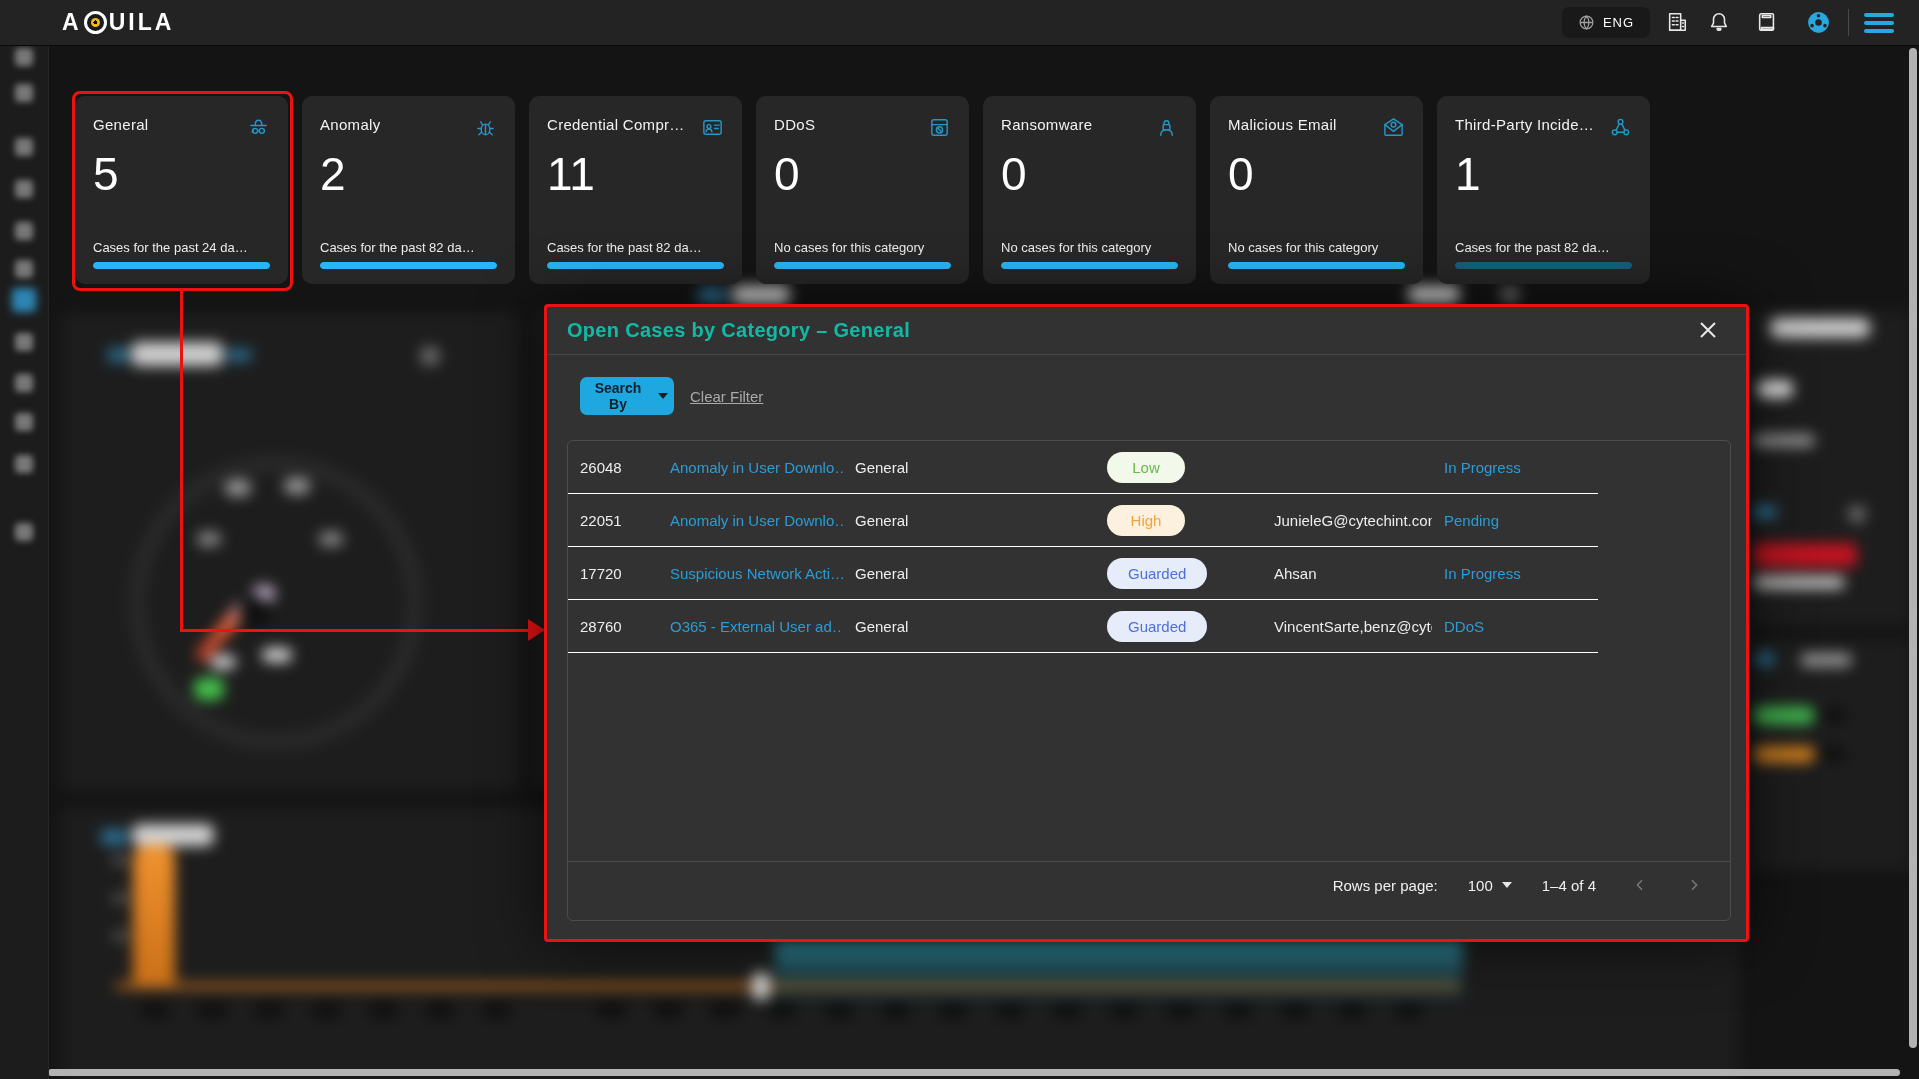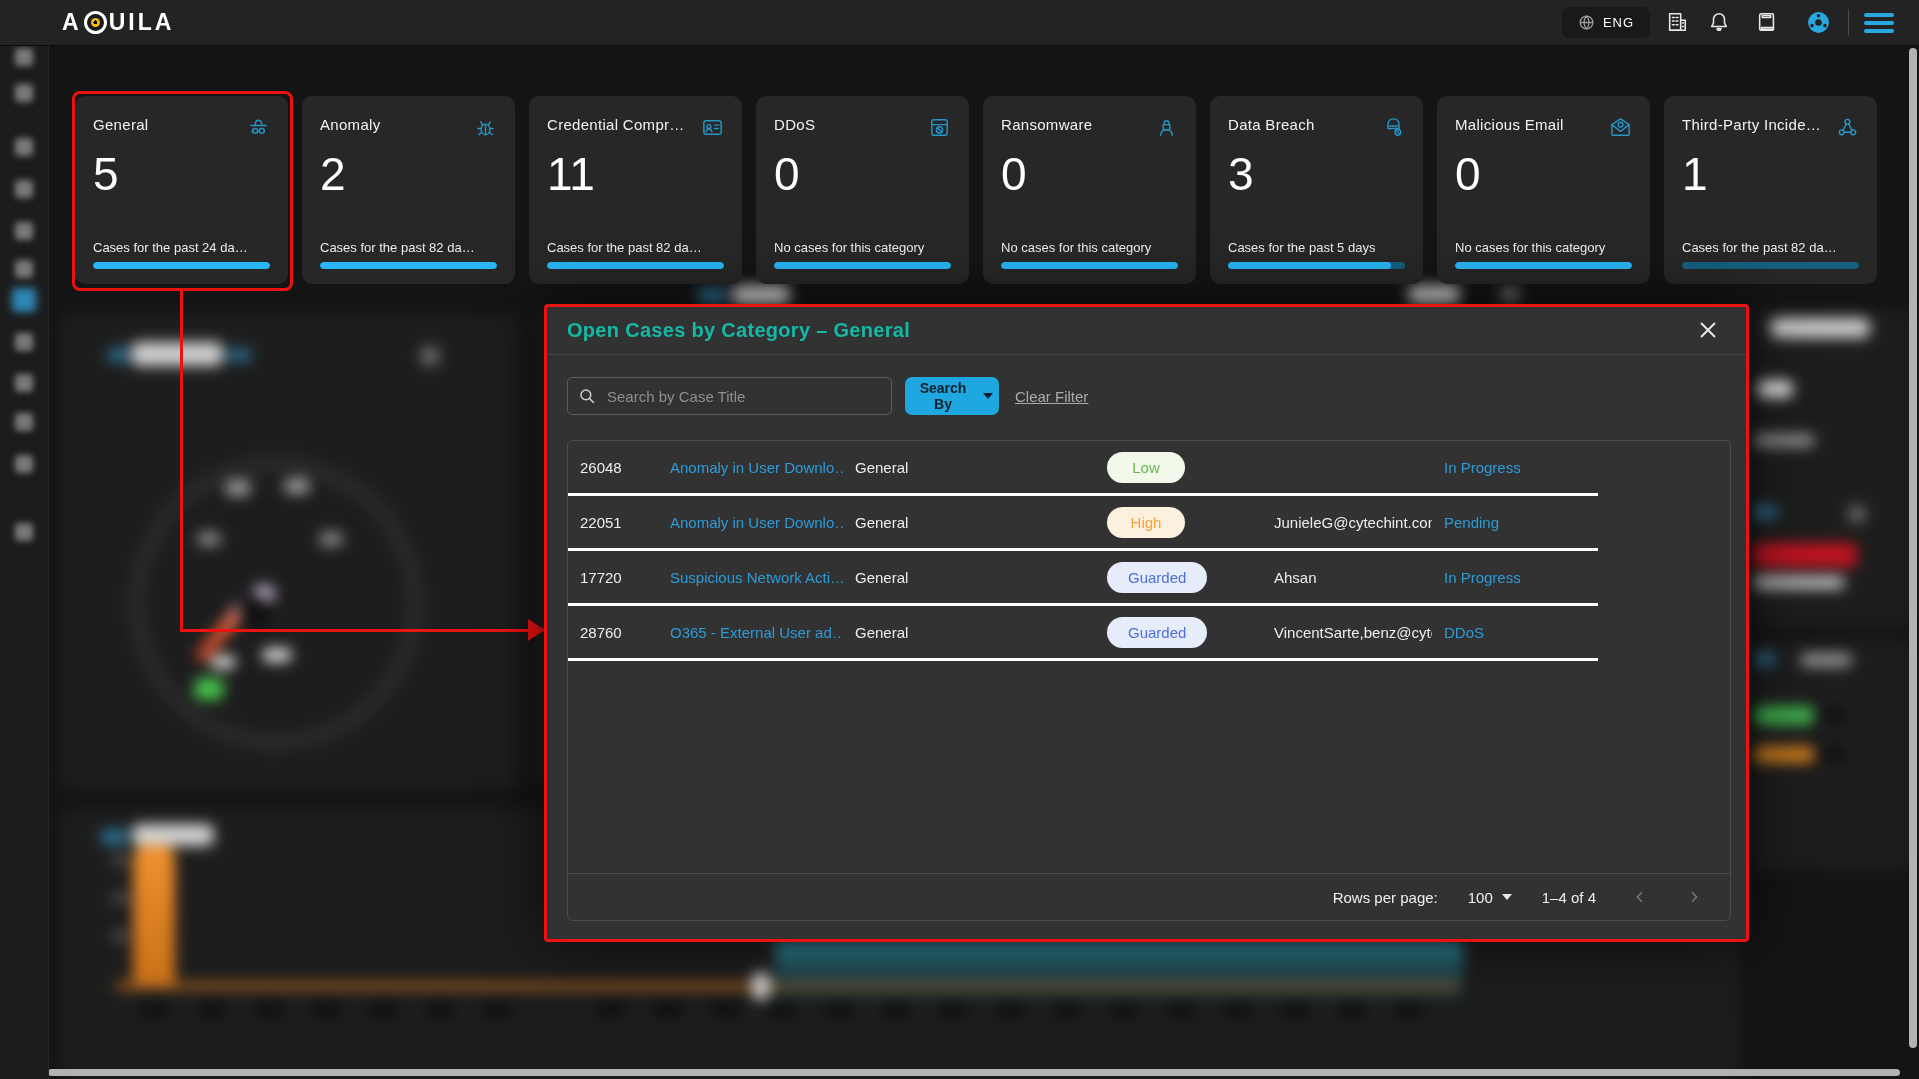--- a/index.html
+++ b/index.html
@@ -75,29 +75,29 @@
   .filter-btn{margin-left:13px;width:94px;height:38px;border:none;border-radius:7px;background:#1fa7e0;color:#0d1f2b;
               font-size:14px;font-weight:bold;display:flex;align-items:center;justify-content:center;gap:8px;cursor:pointer;
               font-family:"Liberation Sans",sans-serif;}
   .caret{width:0;height:0;border-left:5px solid transparent;border-right:5px solid transparent;border-top:6px solid #0d1f2b;}
   .clear-link{margin-left:16px;color:#aaa;font-size:15px;text-decoration:underline;cursor:pointer;}
 
   .table-wrap{position:absolute;left:20px;top:133px;width:1164px;height:481px;border:1px solid #4d4d4d;border-radius:6px;
               box-sizing:border-box;overflow:hidden;}
   .tbl{width:1030px;}
   .trow{display:grid;grid-template-columns:90px 185px 252px 167px 170px 166px;align-items:center;height:52px;
-        border-bottom:3px solid #ffffff;color:#ededed;font-size:15px;}
+        border-bottom:1px solid #ffffff;color:#ededed;font-size:15px;}
   .trow.head{height:50px;font-weight:bold;color:#fff;border-bottom:1px solid #4d4d4d;}
   .tcell{padding-left:12px;white-space:nowrap;overflow:hidden;}
   .link{color:#2b9cd8;cursor:pointer;}
   .pill{display:inline-block;min-width:36px;text-align:center;padding:7px 21px;border-radius:17px;font-size:15px;}
   .pill[data-variant="Low"]{background:#f2f8ea;color:#65b94e;}
   .pill[data-variant="High"]{background:#fcf1de;color:#f2a33c;}
   .pill[data-variant="Guarded"]{background:#e7ecfa;color:#4d6fd8;}
-  .tfoot{position:absolute;left:0;bottom:0;width:100%;height:47px;border-top:1px solid #4d4d4d;box-sizing:border-box;
+  .tfoot{position:absolute;left:0;bottom:12px;width:100%;height:47px;border-top:1px solid #4d4d4d;box-sizing:border-box;
          display:flex;align-items:center;justify-content:flex-end;gap:30px;padding-right:28px;color:#f0f0f0;font-size:15px;}
   .rpp{display:flex;align-items:center;gap:9px;cursor:pointer;}
   .rpp .caret{border-top-color:#e8e8e8;}
   .pag-chevrons{display:flex;gap:38px;margin-left:6px;}
   .pag-chevrons svg{width:16px;height:16px;stroke:#7d7d7d;stroke-width:2;fill:none;cursor:pointer;}
 
   .wic svg{width:22px;height:22px;stroke:#e8e8e8;fill:none;stroke-width:1.7;stroke-linecap:round;stroke-linejoin:round;}
 </style>
 </head>
 <body>
@@ -326,36 +326,20 @@
               <path d="M6 20c0-3.5 2.6-5.5 6-5.5s6 2 6 5.5"></path>
             </svg></span>
         </div>
       <div class="card-count">0</div>
       <div class="card-sub">No cases for this category</div>
       <div class="card-bar">
           <div class="fill"></div>
         </div>
     </div>
 
-    <div class="card breach">
-      <div class="card-top">
-          <span class="card-title">Data Breach</span>
-        <span class="card-icon"><svg viewBox="0 0 24 24">
-              <path d="M12 3c-3.8 0-5.8 2.8-5.8 6.5V13h11.6V9.5C17.8 5.8 15.8 3 12 3z"></path>
-              <path d="M8 10.5h8"></path>
-              <circle cx="16.5" cy="17" r="3"></circle>
-              <path d="M15.4 15.9l2.2 2.2"></path>
-            </svg></span>
-        </div>
-      <div class="card-count">3</div>
-      <div class="card-sub">Cases for the past 5 days</div>
-      <div class="card-bar">
-          <div class="fill"></div>
-        </div>
-    </div>
 
     <div class="card">
       <div class="card-top">
           <span class="card-title">Malicious Email</span>
         <span class="card-icon"><svg viewBox="0 0 24 24">
               <path d="M3 9l9-6 9 6v10a1 1 0 0 1-1 1H4a1 1 0 0 1-1-1z"></path>
               <path d="M3 9l9 7 9-7"></path>
               <circle cx="12" cy="9" r="2.4"></circle>
             </svg></span>
         </div>
@@ -393,29 +377,20 @@
     <div class="modal-head">
       <div class="modal-title">Open Cases by Category – General</div>
       <div class="modal-close">
         <svg viewBox="0 0 24 24">
             <path d="M5 5l14 14M19 5L5 19"></path>
           </svg>
       </div>
     </div>
 
     <div class="controls">
-      <div class="search-box">
-        <span style="display:flex;">
-          <svg width="18" height="18" viewBox="0 0 24 24" fill="none" stroke="#cfcfcf" stroke-width="2">
-              <circle cx="10.5" cy="10.5" r="6.5"></circle>
-              <path d="M15.5 15.5 21 21"></path>
-            </svg>
-        </span>
-        <input type="text" placeholder="Search by Case Title" style="">
-      </div>
       <button class="filter-btn">
         <span>Search By</span>
         <span class="caret"></span>
       </button>
       <span class="clear-link">Clear Filter</span>
     </div>
 
     <div class="table-wrap">
       <div class="tbl">
 

